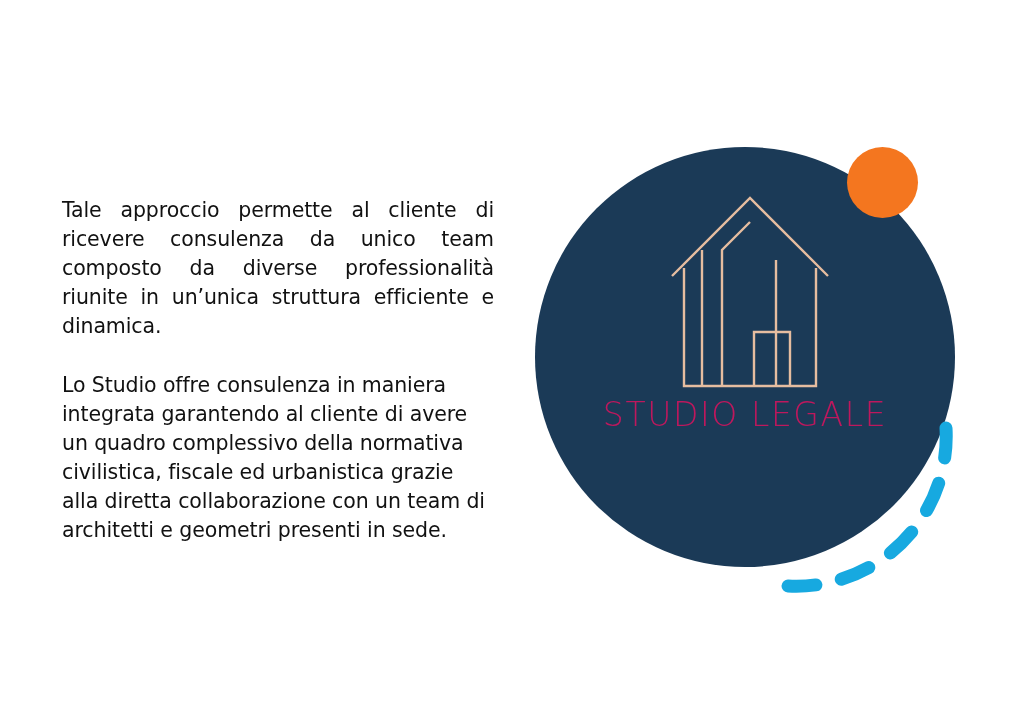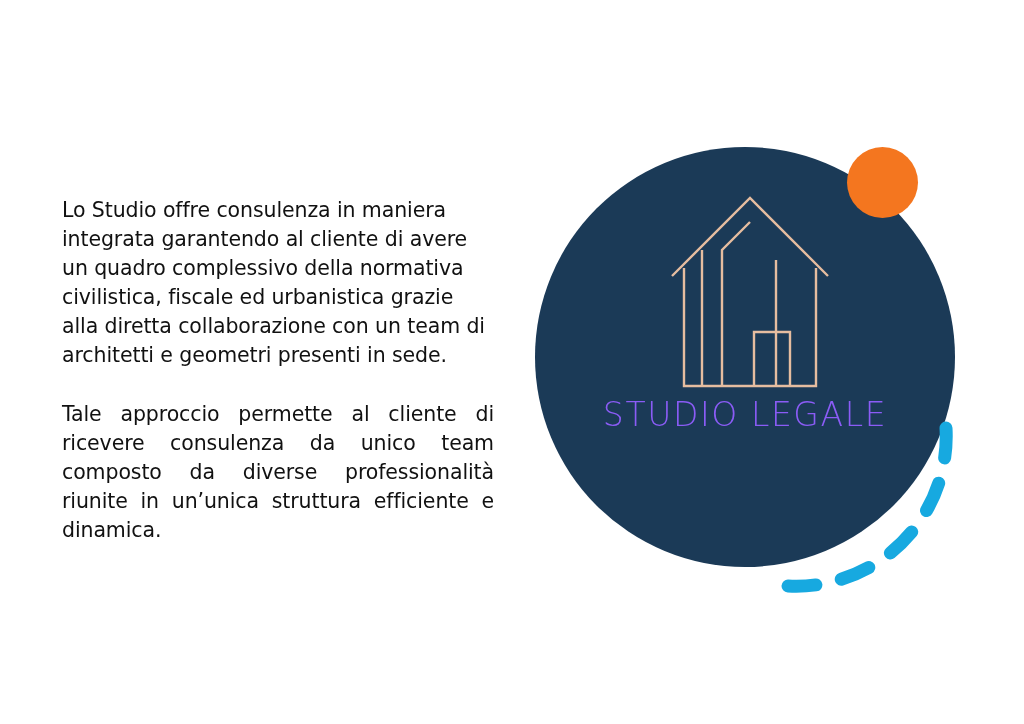--- a/index.html
+++ b/index.html
@@ -75,21 +75,21 @@
     top: 42px;
     width: 170px;
     height: 230px;
   }
   .logo-text {
     position: absolute;
     left: 15px;
     top: 265px;
     width: 420px;
     text-align: center;
-    color: #8b5cf6;
+    color: #be185d;
     font-family: "DejaVu Sans", sans-serif;
     font-weight: 300;
   }
   .logo-line1 {
     font-size: 33px;
     letter-spacing: 1.6px;
     line-height: 40px;
     display: block;
   }
   .logo-line2 {
@@ -106,22 +106,22 @@
     height: 190px;
     overflow: visible;
   }
 </style>
 </head>
 <body>
 
 <div class="page">
 
   <div class="text-col">
+    <p class="para justified">Tale approccio permette al cliente di ricevere consulenza da unico team composto da diverse professionalità riunite in un’unica struttura efficiente e dinamica.</p>
     <p class="para">Lo Studio offre consulenza in maniera integrata garantendo al cliente di avere un quadro complessivo della normativa civilistica, fiscale ed urbanistica grazie alla diretta collaborazione con un team di architetti e geometri presenti in sede.</p>
-    <p class="para justified">Tale approccio permette al cliente di ricevere consulenza da unico team composto da diverse professionalità riunite in un’unica struttura efficiente e dinamica.</p>
   </div>
 
   <div class="logo-area">
 
     <div class="navy-circle"></div>
 
     <div class="orange-dot"></div>
 
     <svg class="house-svg" viewBox="0 0 170 230">
       <g fill="none" stroke="#e6bda0" stroke-width="2.4" stroke-linejoin="miter" stroke-linecap="butt">

